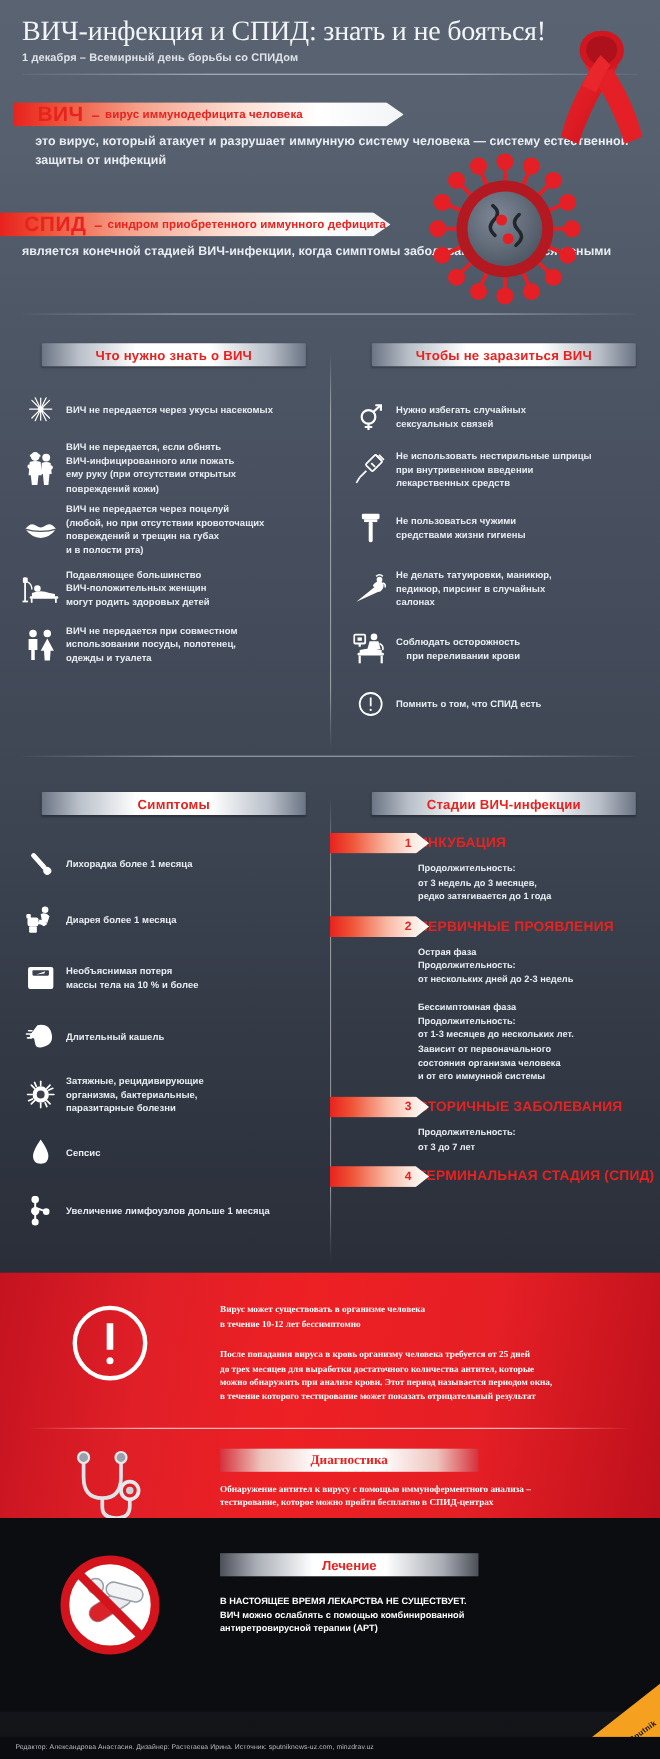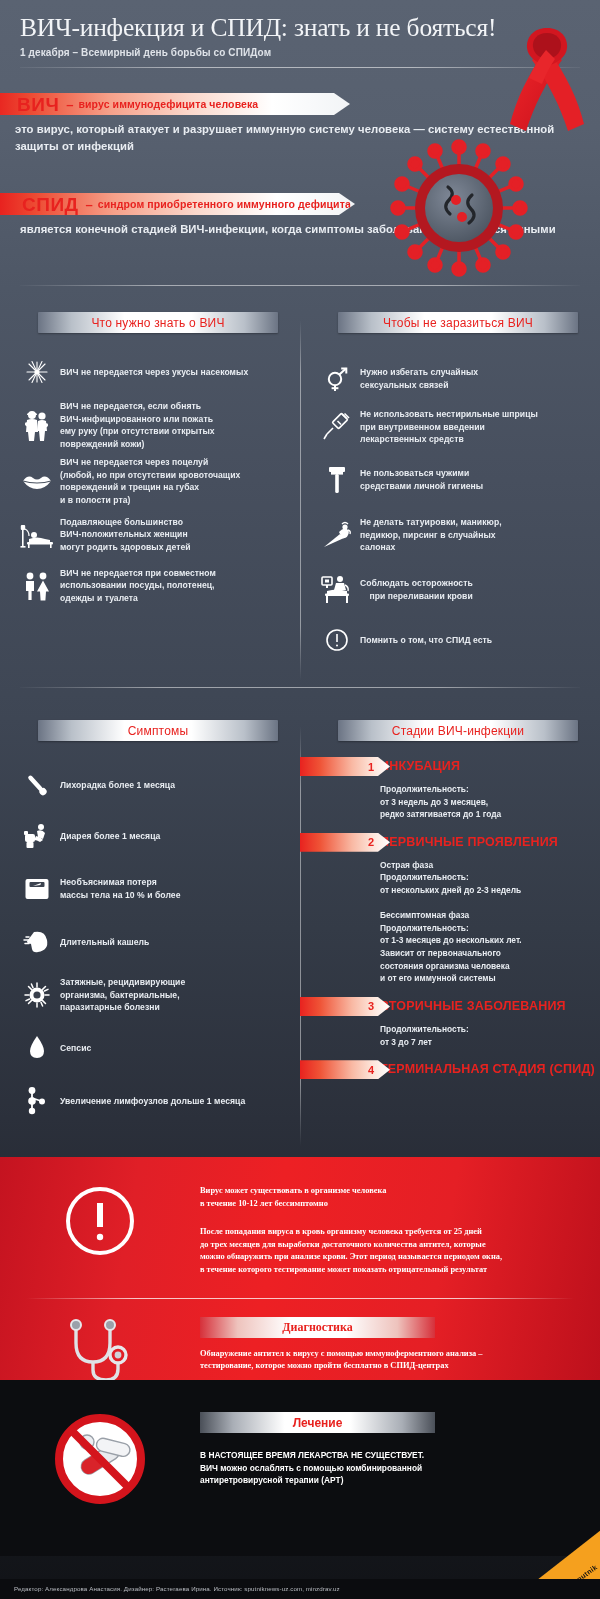--- a/index.html
+++ b/index.html
@@ -74,21 +74,21 @@
   .banner-dash { font-size: 13px; color: #e8221f; font-weight: 700; margin: 0 5px 0 7px; }
   .banner-def { font-size: 10.5px; font-weight: 700; color: #e8221f; letter-spacing: 0.1px; }
   .banner-body {
     margin-top: 6px;
     font-size: 11.3px;
     font-weight: 700;
     line-height: 1.52;
     color: #e9edf2;
     letter-spacing: 0.05px;
   }
-  .block-hiv { position: absolute; left: 15px; top: 93px; }
+  .block-hiv { position: absolute; left: 32px; top: 93px; }
   .block-aids { position: absolute; left: 20px; top: 193px; }
 
   .ribbon { position: absolute; right: 8px; top: 24px; }
   .virus  { position: absolute; right: 66px; top: 133px; }
 
   
   .sec-rule {
     height: 1px;
     margin: 0 20px;
     background: linear-gradient(90deg, rgba(255,255,255,.02), rgba(255,255,255,.5) 25%, rgba(255,255,255,.5) 75%, rgba(255,255,255,.02));
@@ -98,21 +98,21 @@
   .cols { display: flex; padding: 0 0 0 0; }
   .col  { width: 300px; position: relative; }
   .col-head {
     height: 21px;
     margin: 0 22px 0 38px;
     background: linear-gradient(90deg, #6b7484 0%, #b9c0c9 14%, #ffffff 36%, #ffffff 64%, #b9c0c9 86%, #6b7484 100%);
     display: flex; align-items: center; justify-content: center;
     border-radius: 1px;
     box-shadow: 0 1px 2px rgba(0,0,0,.3);
   }
-  .col-head-text { font-size: 12px; font-weight: 400; color: #e8221f; letter-spacing: .2px; }
+  .col-head-text { font-size: 12px; font-weight: 700; color: #e8221f; letter-spacing: .2px; }
 
   
   .facts { padding: 16px 14px 0 14px; }
   .fact { display: flex; align-items: center; min-height: 46px; margin-bottom: 5px; }
   .fact-ico { width: 46px; flex: 0 0 46px; display: flex; align-items: center; justify-content: center; }
   .fact-txt {
     font-size: 8.6px; font-weight: 700; line-height: 1.48;
     color: #e9edf2; letter-spacing: .05px; white-space: pre-line;
   }
   .col-divider {
@@ -441,21 +441,21 @@
 
         <div class="fact" style="min-height:50px;">
           <div class="fact-ico">
             <svg width="22" height="30" viewBox="0 0 22 30" fill="#fff">
               <rect x="3" y="2" width="16" height="5" rx="1"></rect>
               <rect x="5" y="7" width="12" height="2.6"></rect>
               <rect x="9.2" y="9" width="3.6" height="19" rx="1.6"></rect>
             </svg>
           </div>
           <div class="fact-txt">Не пользоваться чужими
-средствами личной гигиены</div>
+средствами жизни гигиены</div>
         </div>
 
         <div class="fact" style="min-height:50px;">
           <div class="fact-ico">
             <svg width="30" height="28" viewBox="0 0 30 28" fill="#fff">
               <path d="M2 26 l16-13 l4 4 z"></path>
               <path d="M17 11 q4-5 8-3 q3 2 1 6 q-2 4 -6 3z"></path>
               <circle cx="23" cy="6" r="2.6"></circle>
               <path d="M20 3 q3-3 6 0" stroke="#fff" stroke-width="1.4" fill="none"></path>
               <path d="M26 9 q3 1 2 4" stroke="#fff" stroke-width="1.4" fill="none"></path>

